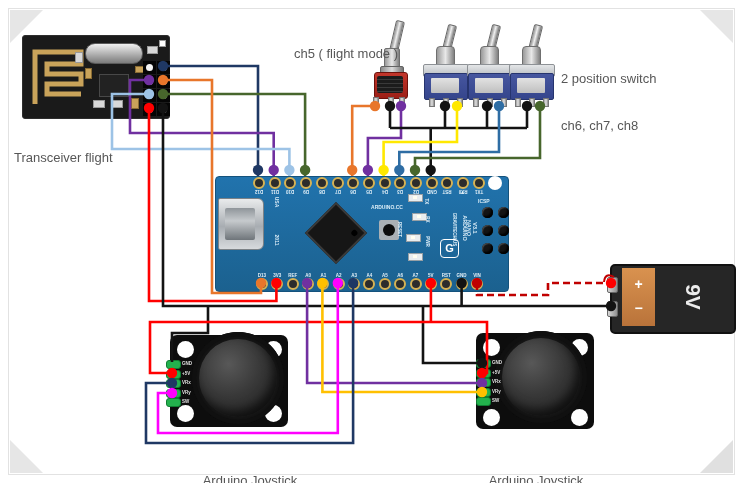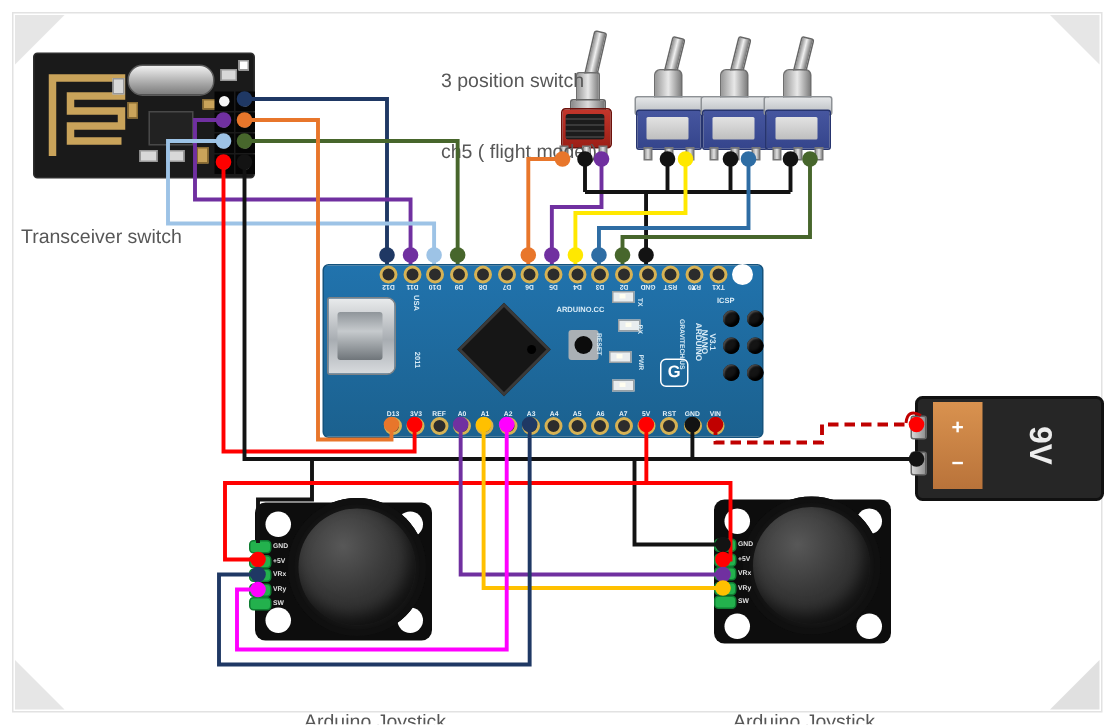--- a/index.html
+++ b/index.html
@@ -375,25 +375,28 @@
       <circle cx="172" cy="373" r="5.2" fill="#ff0000"></circle>
       <circle cx="172" cy="383" r="5.2" fill="#1f3864"></circle>
       <circle cx="172" cy="393" r="5.2" fill="#ff00ff"></circle>
       <circle cx="482" cy="363" r="5.2" fill="#131313"></circle>
       <circle cx="482" cy="373" r="5.2" fill="#ff0000"></circle>
       <circle cx="482" cy="383" r="5.2" fill="#7030a0"></circle>
       <circle cx="482" cy="392" r="5.2" fill="#ffc000"></circle>
     </svg>
 
   <div class="cap" style="left:14px;top:119px;">
-    <div>Transceiver switch</div>
+    <div>Transceiver flight</div>
   </div>
   <div class="cap" style="left:294px;top:15px;">
-    <div>3 position switch</div>
     <div>ch5 ( flight mode )</div>
+  </div>
+  <div class="cap" style="left:561px;top:40px;">
+    <div>2 position switch</div>
+    <div>ch6, ch7, ch8</div>
   </div>
   <div class="cap center" style="left:170px;top:442px;width:160px;">
     <div>Arduino Joystick</div>
     
   </div>
   <div class="cap center" style="left:456px;top:442px;width:160px;">
     <div>Arduino Joystick</div>
     
   </div>
 

